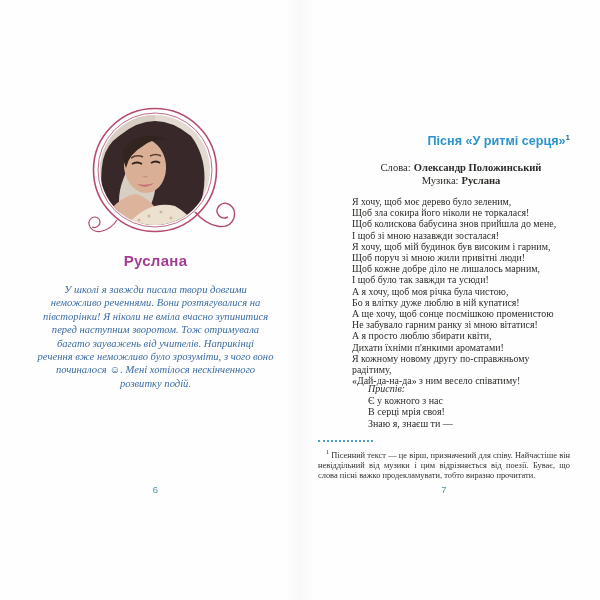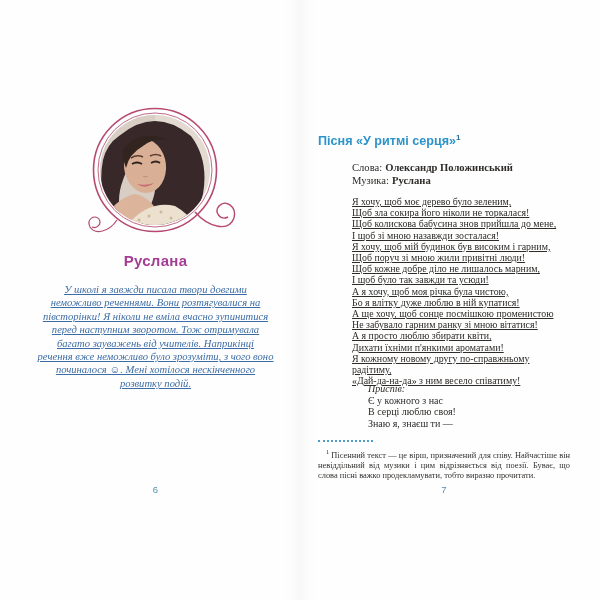--- a/index.html
+++ b/index.html
@@ -30,47 +30,46 @@
   .artist-name{
     position:absolute;left:0;top:252px;width:100%;
     font-family:"Liberation Sans", sans-serif;
     font-weight:bold;font-size:15px;color:#a53c94;
     letter-spacing:0.3px;
   }
   .bio{
     position:absolute;left:0;top:283px;width:100%;
     font-style:italic;font-size:10.6px;line-height:13.4px;
     color:#3c6ca5;
-    text-decoration:underline;
   }
   .pagenum{
     position:absolute;width:100%;top:484px;left:0;
     font-family:"Liberation Sans", sans-serif;
     font-size:9.5px;color:#4f95a5;text-align:center;
   }
   
   .right-page{
     position:absolute;left:318px;top:0;width:252px;height:600px;
   }
   .song-title{
     position:absolute;left:0;top:133px;width:100%;
-    text-align:left;
+    text-align:right;
     font-family:"Liberation Sans", sans-serif;
     font-weight:bold;font-size:12.6px;color:#2d94cb;
   }
   .song-title sup{font-size:8px;color:#2b6e93;}
   .credits{
     position:absolute;left:34px;top:161px;width:218px;
-    font-size:10.6px;line-height:13.2px;color:#2e2b28;
+    font-size:10.6px;line-height:13.2px;color:#2e2b28;text-align:center;
   }
   .credits .lbl{margin-right:3px;}
   .credits .nm{font-weight:bold;}
   .lyrics{
     position:absolute;left:34px;top:196px;width:218px;
-    font-size:9.9px;line-height:11.2px;color:#2e2b28;text-decoration:underline;
+    font-size:9.9px;line-height:11.2px;color:#2e2b28;
   }
   .refrain{
     position:absolute;left:34px;top:383px;width:218px;
     font-size:10px;line-height:11.6px;color:#2e2b28;margin-left:16px;
   }
   .refrain .ital{font-style:italic;}
   .footnote-rule{
     position:absolute;left:0;top:440px;width:55px;height:0;
     border-top:2px dotted #4d9fc7;
   }
@@ -179,21 +178,21 @@
       <div>Не забувало гарним ранку зі мною вітатися!</div>
       <div>А я просто люблю збирати квіти,</div>
       <div>Дихати їхніми п'янкими ароматами!</div>
       <div>Я кожному новому другу по-справжньому радітиму,</div>
       <div>«Дай-да-на-да» з ним весело співатиму!</div>
     </div>
 
     <div class="refrain">
       <div class="ital">Приспів:</div>
       <div>Є у кожного з нас</div>
-      <div>В серці люблю своя!</div>
+      <div>В серці мрія своя!</div>
       <div>Знаю я, знаєш ти —</div>
     </div>
 
     <div class="footnote-rule"></div>
 
     <div class="footnote">
       <sup>1</sup><span>Пісенний текст — це вірш, призначений для співу. Найчастіше він невіддільний від музики і цим відрізняється від поезії. Буває, що слова пісні важко продекламувати, тобто виразно прочитати.</span>
     </div>
 
     <div class="pagenum">7</div>

